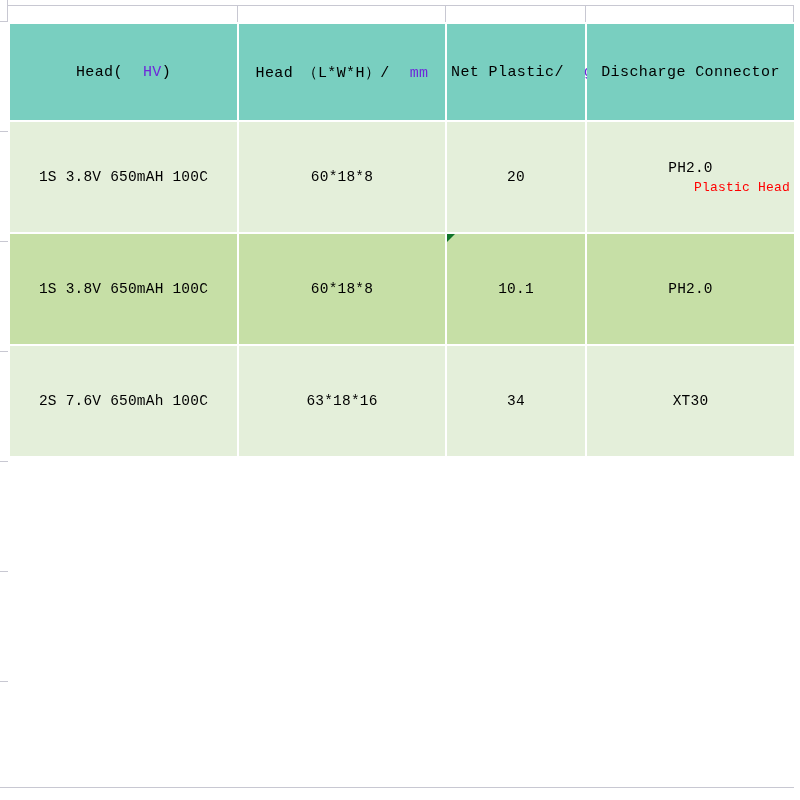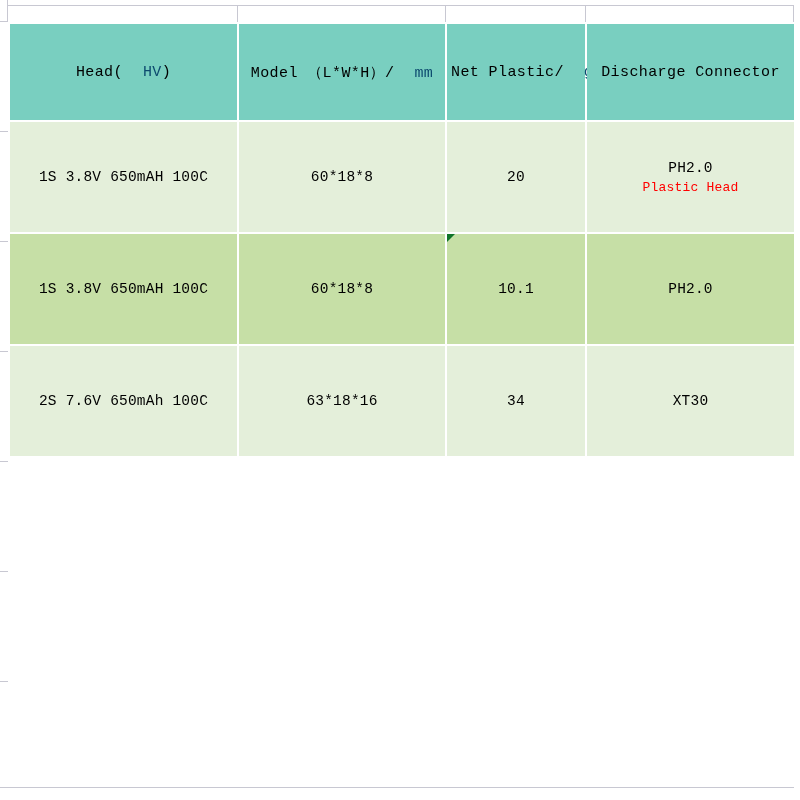--- a/index.html
+++ b/index.html
@@ -68,27 +68,28 @@
   tbody td {
     height: 110px;
     font-size: 14.5px;
     letter-spacing: 0.2px;
     white-space: nowrap;
   }
 
   tbody tr.row-light td { background: #e4efda; }
   tbody tr.row-dark  td { background: #c6dfa6; }
 
-  .unit-red { color: #0c4a6e; padding-left: 20px; }
+  .unit-red { color: #6d28d9; padding-left: 20px; }
 
   .sub-red {
     display: block;
     color: #ff0000;
     font-size: 13px;
     margin-top: 4px;
+    text-align: right;
   }
 
   .cell-main { display: block; }
 
   
   .comment-marker {
     position: absolute;
     left: 0;
     top: 0;
     width: 0;
@@ -122,21 +123,21 @@
   <table class="spec">
     <colgroup>
       <col class="c-model">
       <col class="c-size">
       <col class="c-weight">
       <col class="c-conn">
     </colgroup>
     <thead>
       <tr>
         <th><span>Head</span>(<span class="unit-red">HV</span>)</th>
-        <th><span>Model （L*W*H）/</span><span class="unit-red">mm</span></th>
+        <th><span>Head （L*W*H）/</span><span class="unit-red">mm</span></th>
         <th><span>Net Plastic/</span><span class="unit-red">g</span></th>
         <th><span>Discharge Connector</span></th>
       </tr>
     </thead>
     <tbody>
 
       <tr class="row-light">
         <td>
             <span class="cell-main">1S 3.8V 650mAH 100C</span>
           </td>

